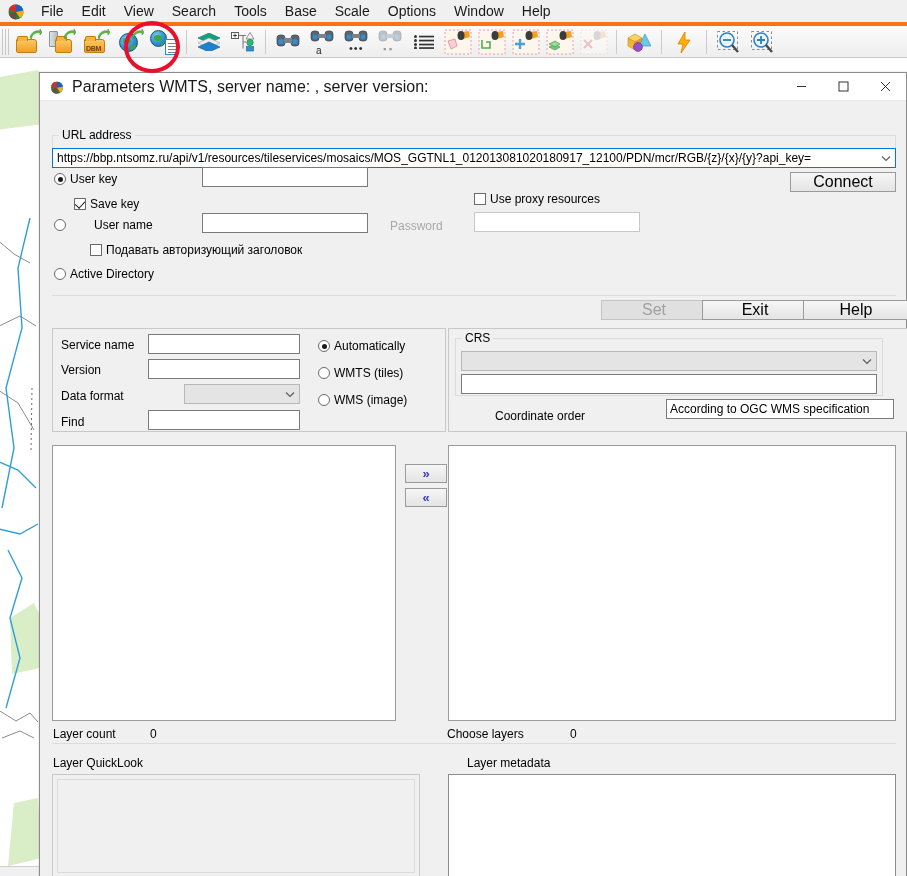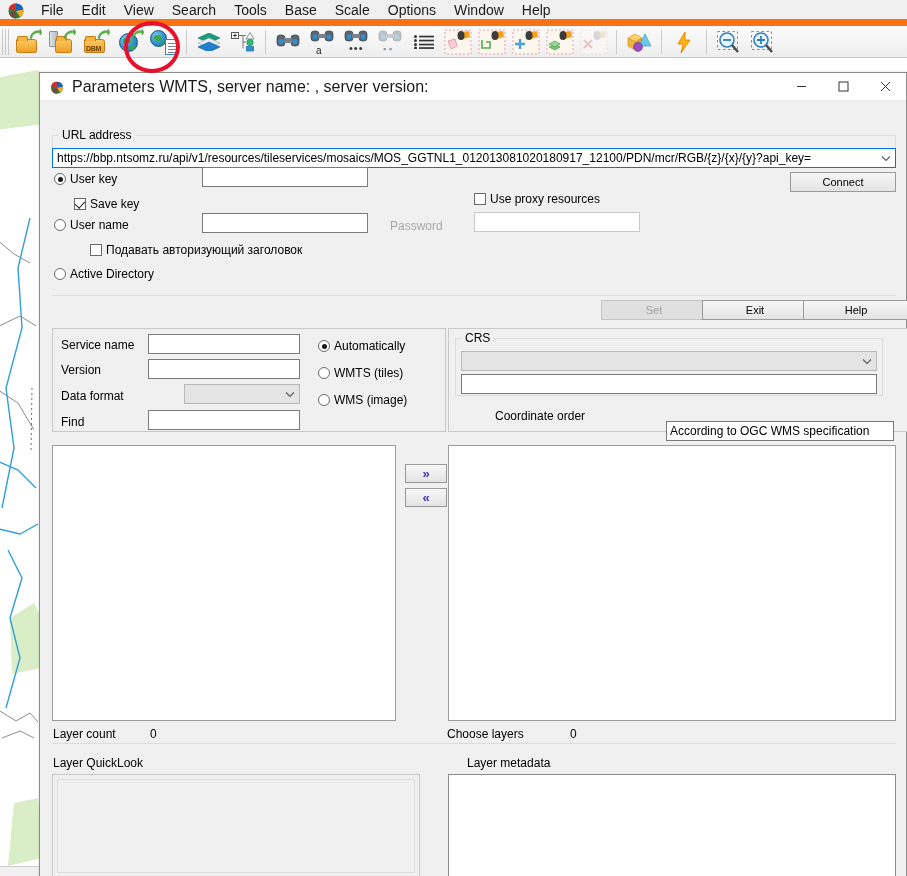--- a/index.html
+++ b/index.html
@@ -21,21 +21,21 @@
     background: #ffffff; overflow: hidden;
   }
   #map-canvas svg { position: absolute; left: 0; top: 0; }
 
   
   #menubar {
     position: absolute; left: 0; top: 0; width: 907px; height: 26px;
     background: #f0f0f0;
     display: flex; align-items: center;
     padding-left: 2px;
-    border-bottom: 7px solid #f97316;
+    border-bottom: 4px solid #f97316;
   }
   .app-logo { width: 20px; height: 20px; margin: 0 6px 0 4px; position: relative; flex: none; }
   .menu-item {
     padding: 3px 9px; font-size: 14px; color: #1a1a1a; cursor: default;
     white-space: nowrap;
   }
 
   
   #toolbar {
     position: absolute; left: 0; top: 26px; width: 907px; height: 32px;
@@ -154,21 +154,21 @@
   .combo.disabled { background: #e4e4e4; border: 1px solid #b8b8b8; }
   .combo .cval {
     flex: 1; padding: 0 4px; font-size: 12px; color: #000;
     white-space: nowrap; overflow: hidden; text-overflow: clip;
   }
   .combo .carrow {
     width: 18px; text-align: center; font-size: 10px; color: #4a4a4a; flex:none;
   }
   .btn {
     position: absolute; background: linear-gradient(#f6f6f6, #e4e4e4);
-    border: 1px solid #9a9a9a; font-size: 11px; color: #000;
+    border: 1px solid #9a9a9a; font-size: 16px; color: #000;
     display: flex; align-items: center; justify-content: center;
     font-family: "Liberation Sans", sans-serif;
   }
   .btn.disabled { color: #a0a0a0; background: #e0e0e0; border: 1px solid #c4c4c4; }
   .btn.arrow { color: #3b3bb0; font-weight: bold; font-size: 13px; }
 
   .lbl { position: absolute; font-size: 12px; color: #000; white-space: nowrap; }
 
   .radio { position: absolute; display: flex; align-items: center; white-space: nowrap; }
   .radio .dot {
@@ -552,21 +552,21 @@
         <span class="dot"></span>
         <span class="t">User key</span>
       </div>
       <input class="txtin" style="left: 162px; top: 66px; width: 166px; height: 20px;" value="">
 
       <div class="check on" style="left:34px; top:96px;">
         <span class="bx"></span>
         <span class="t">Save key</span>
       </div>
 
-      <div class="radio" style="left:14px; top:117px;">
+      <div class="radio" style="left:14px; top:117px;gap:24px;">
         <span class="dot"></span>
         <span class="t">User name</span>
       </div>
       <input class="txtin" style="left: 162px; top: 112px; width: 166px; height: 20px;" value="">
       <div class="lbl" style="left:350px; top:118px; color:#a8a8a8;">Password</div>
       <input class="txtin" disabled="" style="left: 434px; top: 111px; width: 166px; height: 20px; background: rgb(255, 255, 255); border: 1px solid rgb(200, 200, 200);" value="">
 
       <div class="check" style="left:34px; top:142px;margin-left:16px;">
         <span class="bx"></span>
         <span class="t">Подавать авторизующий заголовок</span>
@@ -632,21 +632,21 @@
           <div class="cval"></div>
           <div class="carrow">
             <svg width="10" height="7" viewBox="0 0 10 7">
                 <path d="M1 1.5 L5 5.5 L9 1.5" fill="none" stroke="#5a5a5a" stroke-width="1.1"></path>
               </svg>
           </div>
         </div>
         <input class="txtin" style="left: 12px; top: 45px; width: 416px; height: 20px;" value="">
 
         <div class="lbl" style="left:46px; top:80px;">Coordinate order</div>
-        <div class="txtin" style="left:217px; top:92px; width:228px; height:20px; line-height:17px;">According to OGC WMS specification</div>
+        <div class="txtin" style="left:217px; top:70px; width:228px; height:20px; line-height:17px;">According to OGC WMS specification</div>
       </div>
 
       <div class="listbox" style="left:12px; top:344px; width:344px; height:276px;"></div>
 
       <div class="btn arrow" style="left:365px; top:363px; width:42px; height:19px;">»</div>
       <div class="btn arrow" style="left:365px; top:387px; width:42px; height:19px;">«</div>
 
       <div class="listbox" style="left:408px; top:344px; width:448px; height:276px;"></div>
 
       <div class="lbl" style="left:13px; top:626px;">Layer count</div>

